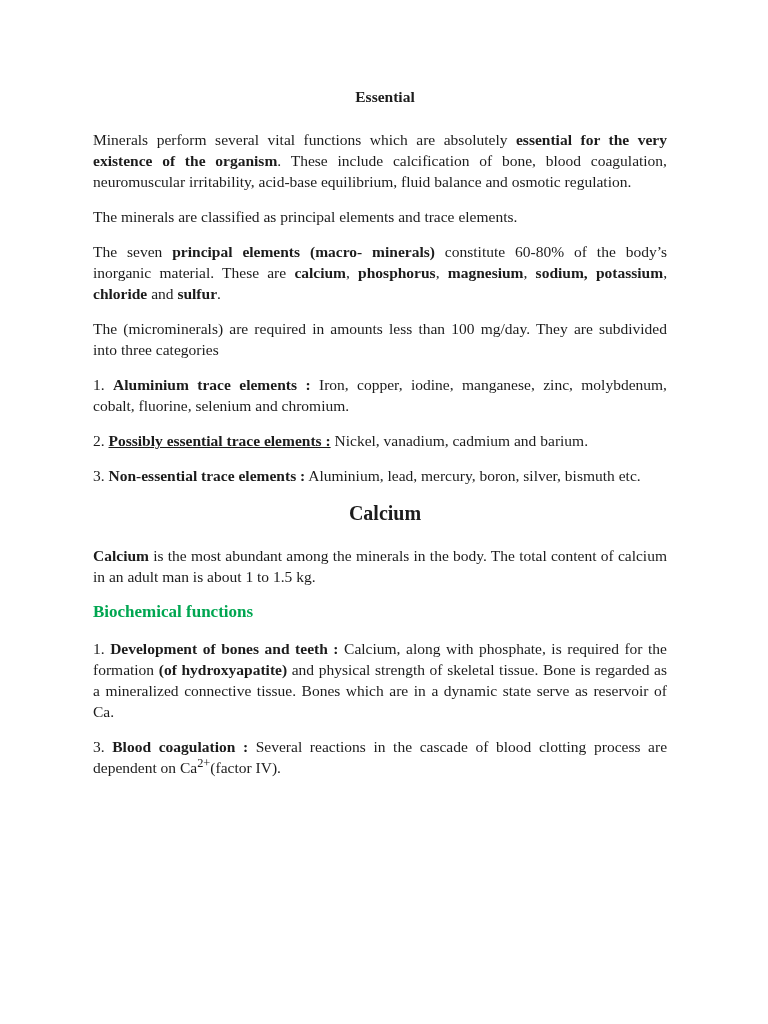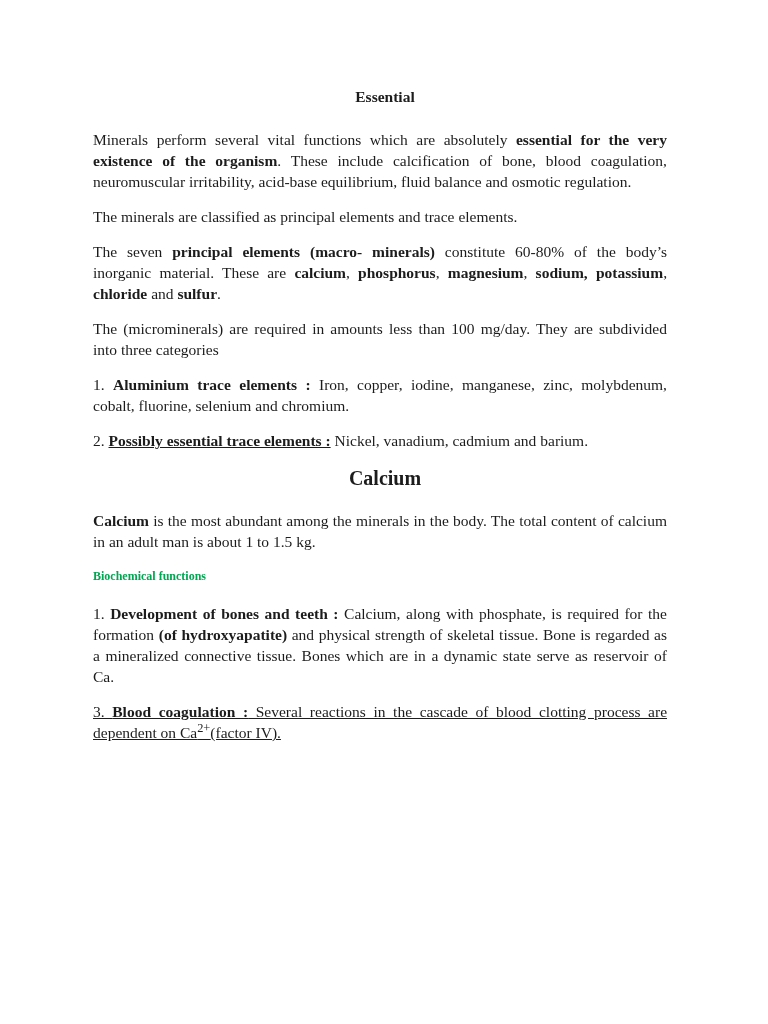--- a/index.html
+++ b/index.html
@@ -20,37 +20,37 @@
     left: 93px; top: 86px;
     width: 584px;
     color: #1c1c1c;
     font-size: 15.5px;
     line-height: 21px;
   }
   .para {
     margin: 0 10px 14px 0;
     text-align: justify;
   }
-  .para:last-child { margin-bottom: 0; text-decoration: underline; }
+  .para:last-child { margin-bottom: 0; }
   .title {
     margin: 0 0 22px 0;
     text-align: center;
     font-weight: bold;
   }
   .section-heading {
     margin: 7px 0 19px 0;
     text-align: center;
     font-weight: bold;
     font-size: 20px;
     line-height: 26px;
   }
   .subhead {
     margin: 0 0 16px 0;
     font-weight: bold;
-    font-size: 12px;
+    font-size: 17px;
     color: #00A651;
     text-align: left;
   }
   sup {
     font-size: 0.8em;
     vertical-align: super;
     line-height: 0;
   }
 </style>
 </head>
@@ -67,20 +67,21 @@
 
     <p class="para"><span>The seven </span><span style="font-weight: bold;">principal elements (macro- minerals)</span><span> constitute 60-80% of the body’s inorganic material. These are </span><span style="font-weight: bold;">calcium</span><span>, </span><span style="font-weight: bold;">phosphorus</span><span>, </span><span style="font-weight: bold;">magnesium</span><span>, </span><span style="font-weight: bold;">sodium, potassium</span><span>, </span><span style="font-weight: bold;">chloride</span><span> and </span><span style="font-weight: bold;">sulfur</span><span>.</span></p>
 
 
     <p class="para"><span>The </span><span style="font-weight: normal;">(microminerals)</span><span> are required in amounts less than 100 mg/day. They are subdivided into three categories</span></p>
 
     <p class="para"><span>1. </span><span style="font-weight: bold;">Aluminium trace elements :</span><span> Iron, copper, iodine, manganese, zinc, molybdenum, cobalt, fluorine, selenium and chromium.</span></p>
 
     <p class="para"><span>2. </span><span style="font-weight: bold; text-decoration: underline;">Possibly essential trace elements :</span><span> Nickel, vanadium, cadmium and barium.</span></p>
 
+    <p class="para"><span>3. </span><span style="font-weight: bold;">Non-essential trace elements :</span><span> Aluminium, lead, mercury, boron, silver, bismuth etc.</span></p>
 
     <h2 class="section-heading">Calcium</h2>
 
     <p class="para"><span style="font-weight: bold;">Calcium</span><span> is the </span><span style="font-weight: normal;">most abundant among the minerals in the body</span><span>. The total content of calcium in an adult man is about 1 to 1.5 kg.</span></p>
 
     <p class="subhead">Biochemical functions</p>
 
     <p class="para"><span>1. </span><span style="font-weight: bold;">Development of bones and teeth :</span><span> Calcium, along with phosphate, is required for the formation </span><span style="font-weight: bold;">(of hydroxyapatite)</span><span> and physical strength of skeletal tissue. Bone is regarded as a mineralized connective tissue. Bones which are in a dynamic state serve as reservoir of Ca.</span></p>
 
 

